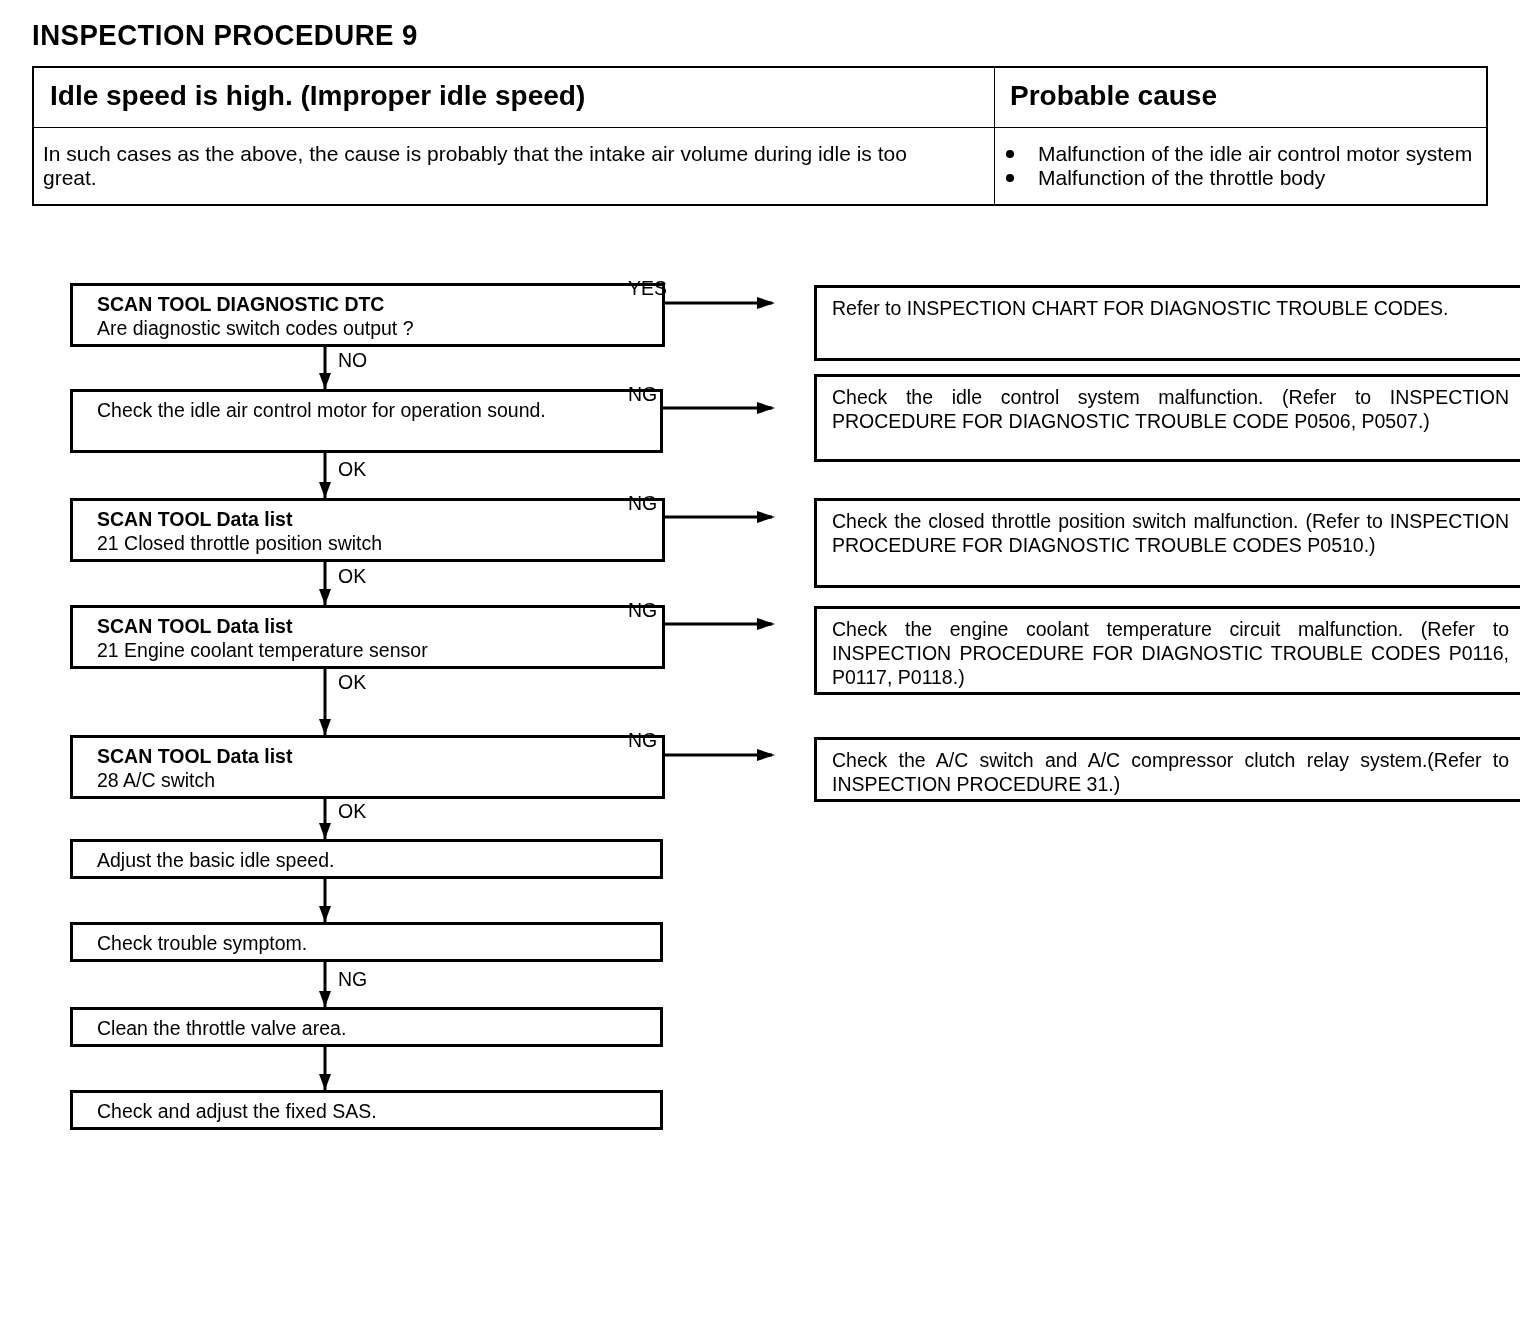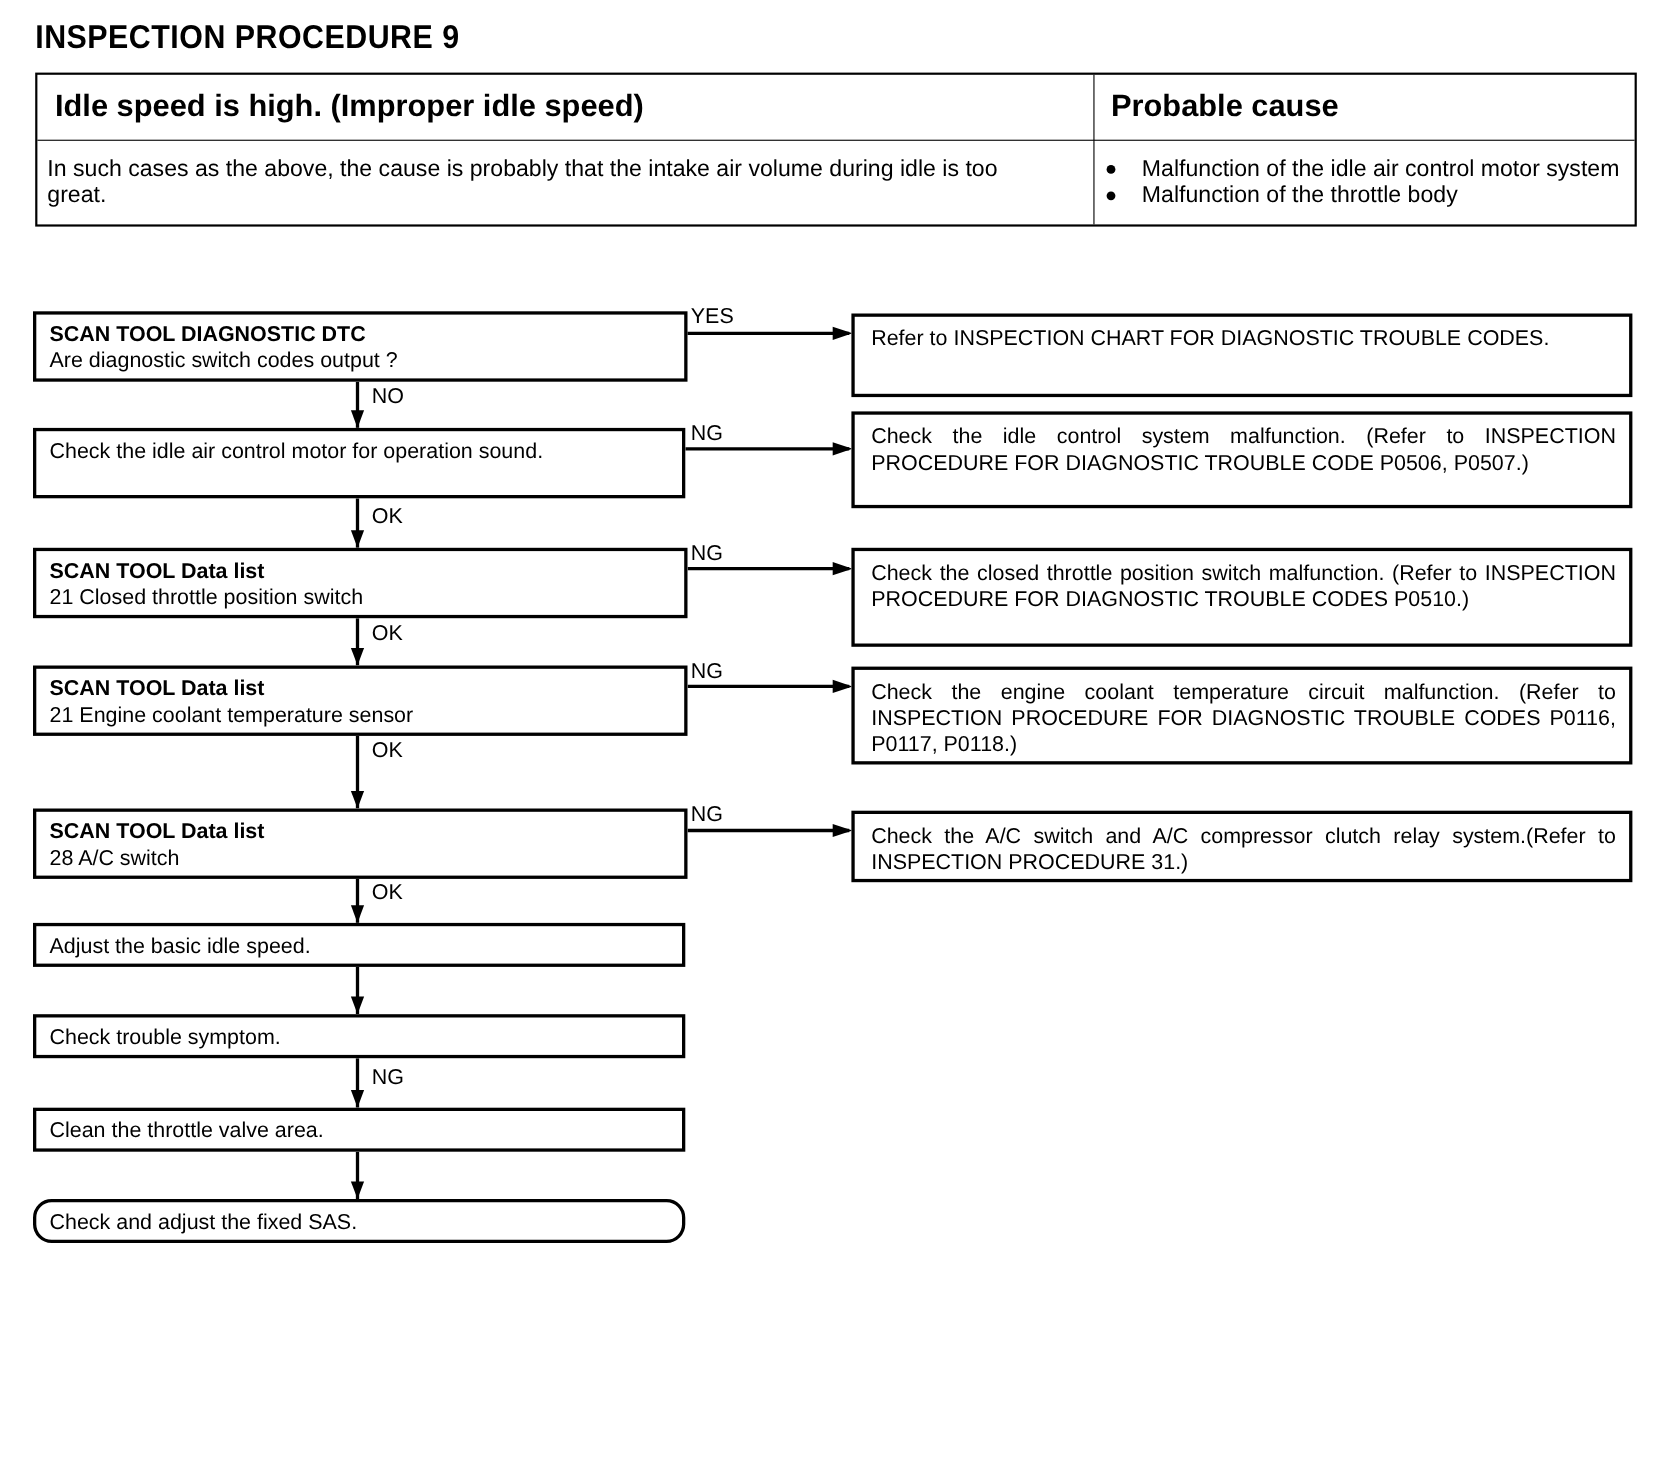--- a/index.html
+++ b/index.html
@@ -8,21 +8,21 @@
   .abs { position:absolute; }
   #title { left:32px; top:18px; font-size:30px; font-weight:bold; letter-spacing:0.5px; transform:scaleX(0.92); transform-origin:left top; }
   #hdr-table { left:32px; top:66px; width:1456px; height:140px; border:2px solid #000; box-sizing:border-box; }
   #hdr-table .vline { position:absolute; left:960px; top:0; bottom:0; border-left:1.5px solid #000; }
   #hdr-table .hline { position:absolute; left:0; right:0; top:59px; border-top:1.5px solid #000; }
   .hdr-cell { position:absolute; font-size:28px; font-weight:bold; }
   .body-cell { position:absolute; font-size:21px; line-height:24px; }
   .bullet-row { display:flex; align-items:flex-start; }
   .bullet-row .dot { width:8px; height:8px; border-radius:50%; background:#000; margin:8px 24px 0 10px; flex:none; }
   .box { position:absolute; border:3px solid #000; box-sizing:border-box; background:#fff;
-         font-size:19.5px; line-height:24px; padding:6px 12px 0 12px; }
+         font-size:19.5px; line-height:24px; padding:6px 12px 0 24px;margin-left:40px; }
   .box .bold { font-weight:bold; }
   .rbox { text-align:justify; }
   .lbl { position:absolute; font-size:19.5px; }
   svg#arrows { position:absolute; left:0; top:0; }
 </style>
 </head>
 <body>
 
 <div id="title" class="abs">INSPECTION  PROCEDURE  9</div>
 
@@ -97,21 +97,21 @@
 </div>
 <div class="box" style="left:30px;top:839px;width:593px;height:40px;">
   <div>Adjust the basic idle speed.</div>
 </div>
 <div class="box" style="left:30px;top:922px;width:593px;height:40px;">
   <div>Check trouble symptom.</div>
 </div>
 <div class="box" style="left:30px;top:1007px;width:593px;height:40px;">
   <div>Clean the throttle valve area.</div>
 </div>
-<div class="box" style="left:30px;top:1090px;width:593px;height:40px;border-radius:17px;">
+<div class="box" style="left:30px;top:1090px;width:593px;height:40px;">
   <div>Check and adjust the fixed SAS.</div>
 </div>
 
 <div class="box rbox" style="left:774px;top:285px;width:710px;height:76px;padding-left:15px;padding-top:8px;">Refer  to INSPECTION  CHART  FOR  DIAGNOSTIC TROUBLE CODES.</div>
 <div class="box rbox" style="left:774px;top:374px;width:710px;height:88px;padding-left:15px;padding-top:8px;">Check the idle control system malfunction. (Refer to INSPECTION PROCEDURE FOR DIAGNOSTIC TROUBLE CODE P0506, P0507.)</div>
 <div class="box rbox" style="left:774px;top:498px;width:710px;height:90px;padding-left:15px;padding-top:8px;">Check the closed throttle position switch malfunction. (Refer to INSPECTION PROCEDURE FOR DIAGNOSTIC TROUBLE CODES P0510.)</div>
 <div class="box rbox" style="left:774px;top:606px;width:710px;height:89px;padding-left:15px;padding-top:8px;">Check the engine coolant temperature circuit malfunction. (Refer to INSPECTION PROCEDURE FOR DIAGNOSTIC TROUBLE CODES P0116, P0117, P0118.)</div>
 <div class="box rbox" style="left:774px;top:737px;width:710px;height:65px;padding-left:15px;padding-top:8px;">Check the A/C switch and A/C compressor clutch relay system.(Refer to INSPECTION PROCEDURE 31.)</div>
 
 <div class="lbl" style="left:338px;top:349px;">NO</div>

